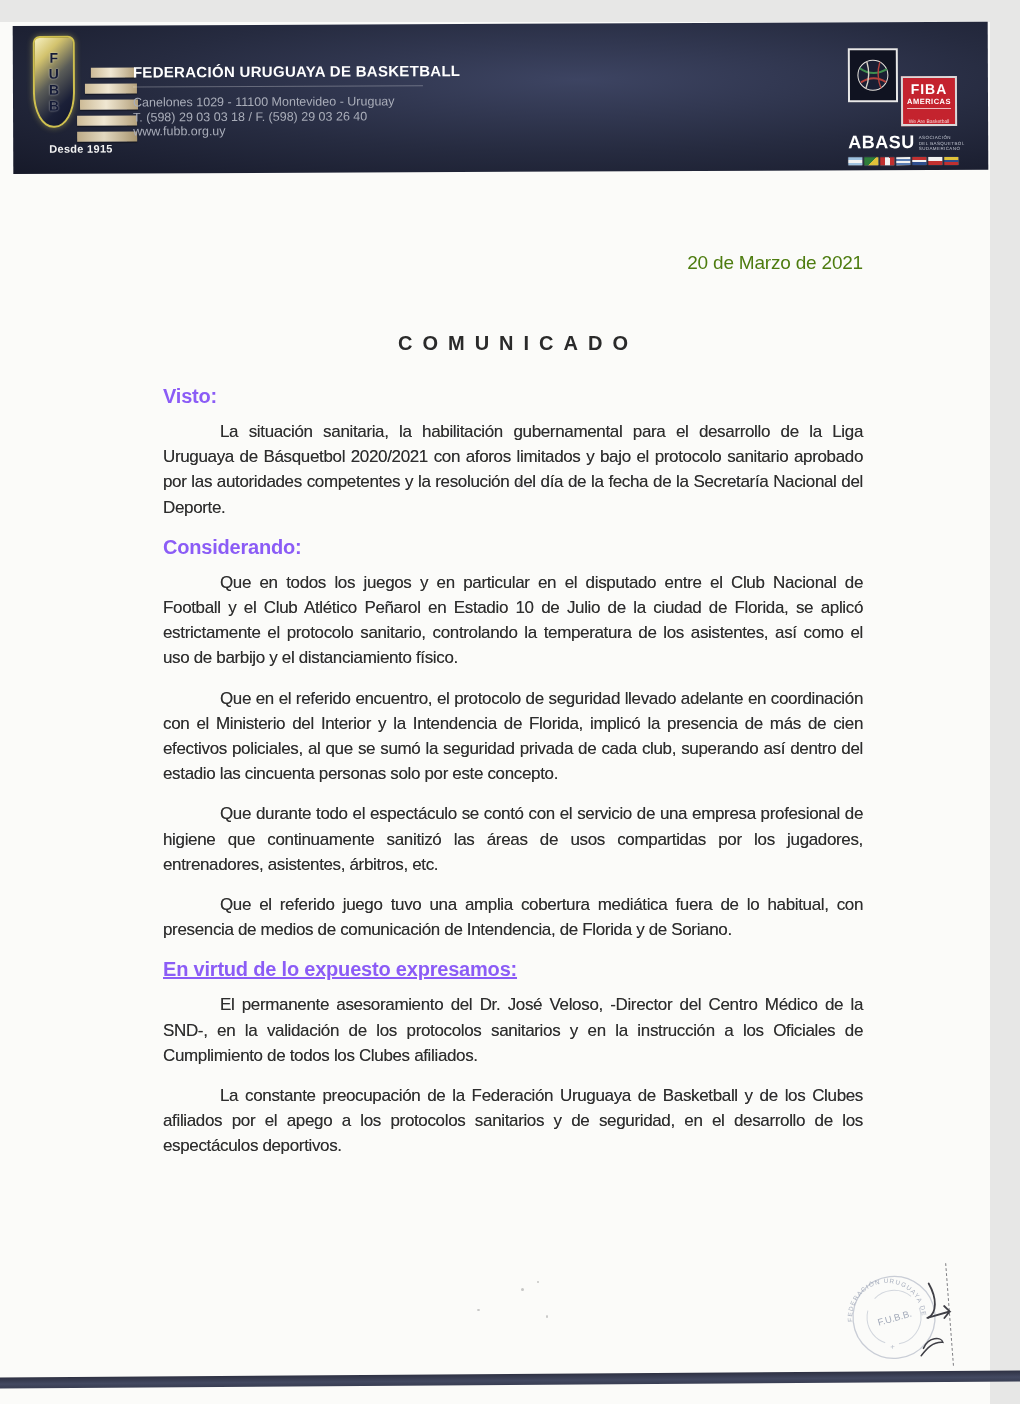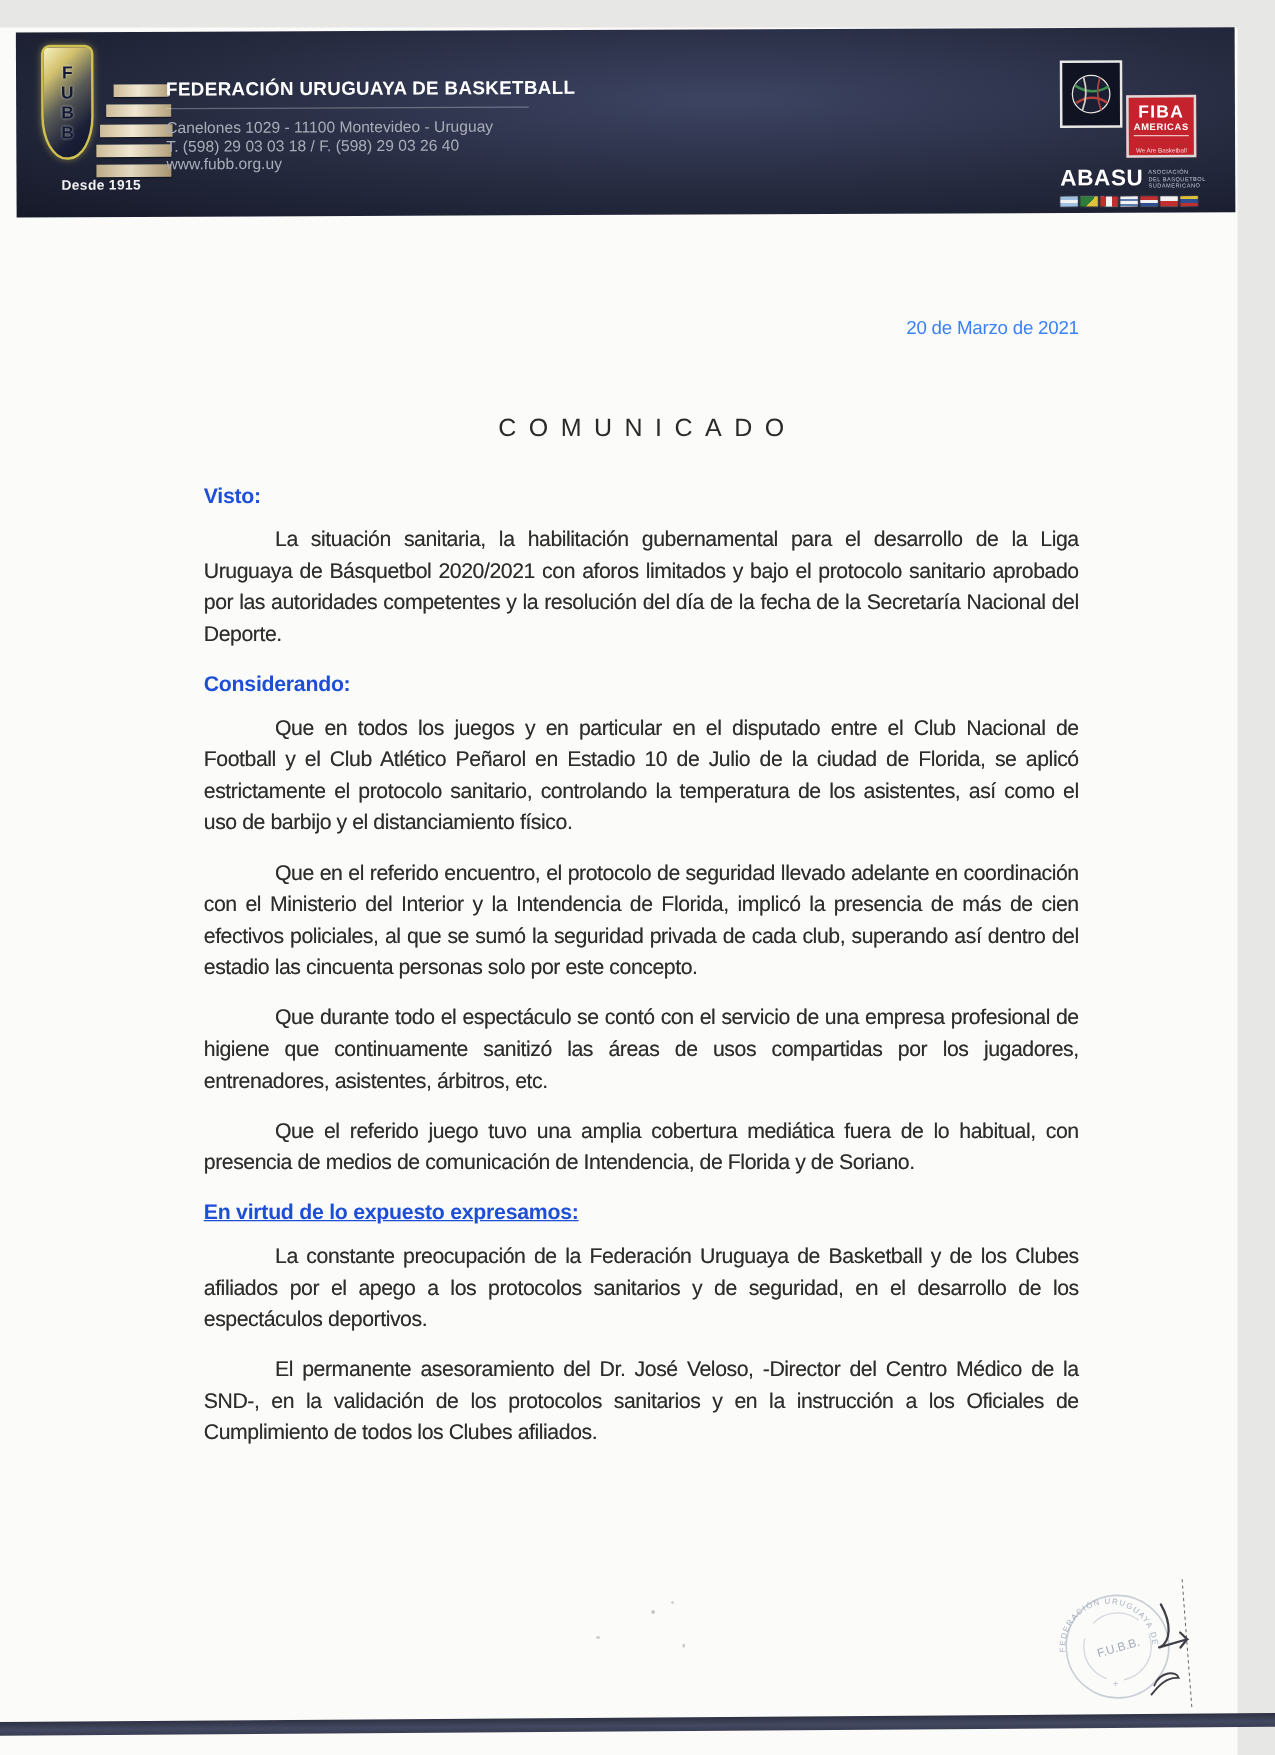--- a/index.html
+++ b/index.html
@@ -80,29 +80,29 @@
   .flag-uy{background:repeating-linear-gradient(180deg,#f2f2f2 0 2px,#5b7fb5 2px 4px);}
   .flag-py{background:linear-gradient(180deg,#c03030 33%,#f2f2f2 33%,#f2f2f2 66%,#2f4f8f 66%);}
   .flag-cl{background:linear-gradient(180deg,#f2f2f2 50%,#c03030 50%);}
   .flag-ve{background:linear-gradient(180deg,#e0c23a 33%,#2f4f8f 33%,#2f4f8f 66%,#c03030 66%);}
   
   .doc{
     position:absolute;left:163px;top:228px;width:700px;
     color:#2d2d2d;
   }
   .doc-date{
-    text-align:right;font-size:15px;letter-spacing:-0.2px;color:#3b82f6;
+    text-align:right;font-size:19px;letter-spacing:-0.2px;color:#4d7c0f;
     margin:0 0 54px 0;line-height:25px;
   }
   .doc-title{
-    text-align:center;font-size:20px;font-weight:normal;letter-spacing:10px;
+    text-align:center;font-size:20px;font-weight:bold;letter-spacing:10px;
     color:#2a2a2a;margin:0 0 27px 0;line-height:28px;text-indent:10px;
   }
   .sec-h{
-    font-size:17px;font-weight:bold;color:#1d4ed8;
+    font-size:20px;font-weight:bold;color:#8b5cf6;
     margin:8px 0 10px 0;line-height:25px;letter-spacing:-0.2px;
   }
   .sec-h.underlined{text-decoration:underline;}
   .para{
     font-size:17px;line-height:25.2px;letter-spacing:-0.35px;
     text-align:justify;text-indent:57px;
     margin:0 0 15px 0;
     text-shadow:0 0 .5px rgba(45,45,45,.55);
   }
   
@@ -197,22 +197,22 @@
     <section>
       <h2 class="sec-h">Considerando:</h2>
       <p class="para">Que en todos los juegos y en particular en el disputado entre el Club Nacional de Football y el Club Atlético Peñarol en Estadio 10 de Julio de la ciudad de Florida, se aplicó estrictamente el protocolo sanitario, controlando la temperatura de los asistentes, así como el uso de barbijo y el distanciamiento físico.</p>
       <p class="para">Que en el referido encuentro, el protocolo de seguridad llevado adelante en coordinación con el Ministerio del Interior y la Intendencia de Florida, implicó la presencia de más de cien efectivos policiales, al que se sumó la seguridad privada de cada club, superando así dentro del estadio las cincuenta personas solo por este concepto.</p>
       <p class="para">Que durante todo el espectáculo se contó con el servicio de una empresa profesional de higiene que continuamente sanitizó las áreas de usos compartidas por los jugadores, entrenadores, asistentes, árbitros, etc.</p>
       <p class="para">Que el referido juego tuvo una amplia cobertura mediática fuera de lo habitual, con presencia de medios de comunicación de Intendencia, de Florida y de Soriano.</p>
     </section>
 
     <section>
       <h2 class="sec-h underlined">En virtud de lo expuesto expresamos:</h2>
+      <p class="para">El permanente asesoramiento del Dr. José Veloso, -Director del Centro Médico de la SND-, en la validación de los protocolos sanitarios y en la instrucción a los Oficiales de Cumplimiento de todos los Clubes afiliados.</p>
       <p class="para">La constante preocupación de la Federación Uruguaya de Basketball y de los Clubes afiliados por el apego a los protocolos sanitarios y de seguridad, en el desarrollo de los espectáculos deportivos.</p>
-      <p class="para">El permanente asesoramiento del Dr. José Veloso, -Director del Centro Médico de la SND-, en la validación de los protocolos sanitarios y en la instrucción a los Oficiales de Cumplimiento de todos los Clubes afiliados.</p>
     </section>
   </main>
 
   <div class="stamp-wrap">
     <svg width="150" height="140" viewBox="0 0 150 140">
       <defs>
         <path id="stampArc" d="M 28 62 a 35 35 0 1 1 70 0"></path>
       </defs>
       <circle cx="63" cy="60" r="41" fill="none" stroke="#97a0b3" stroke-width="1.3" opacity="0.5"></circle>
       <circle cx="63" cy="60" r="27" fill="none" stroke="#97a0b3" stroke-width="1" opacity="0.4" stroke-dasharray="40 14"></circle>

